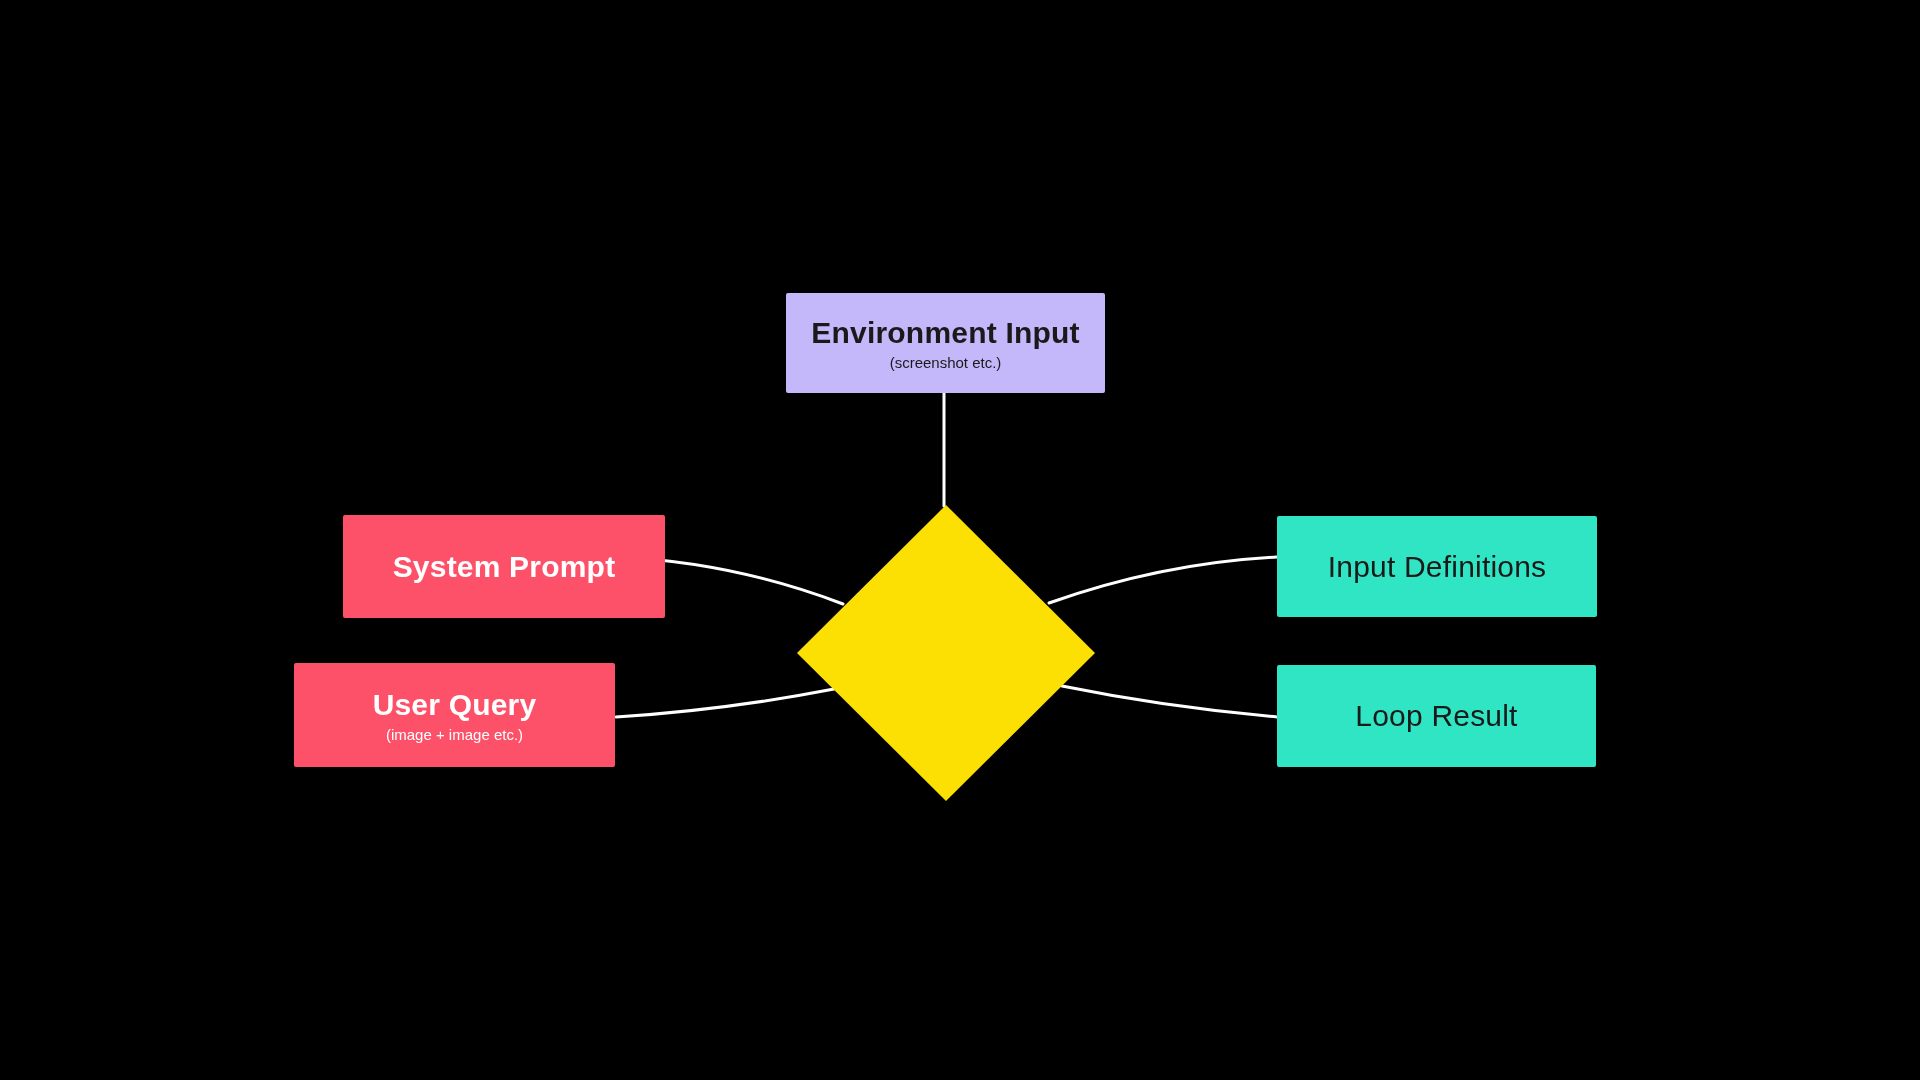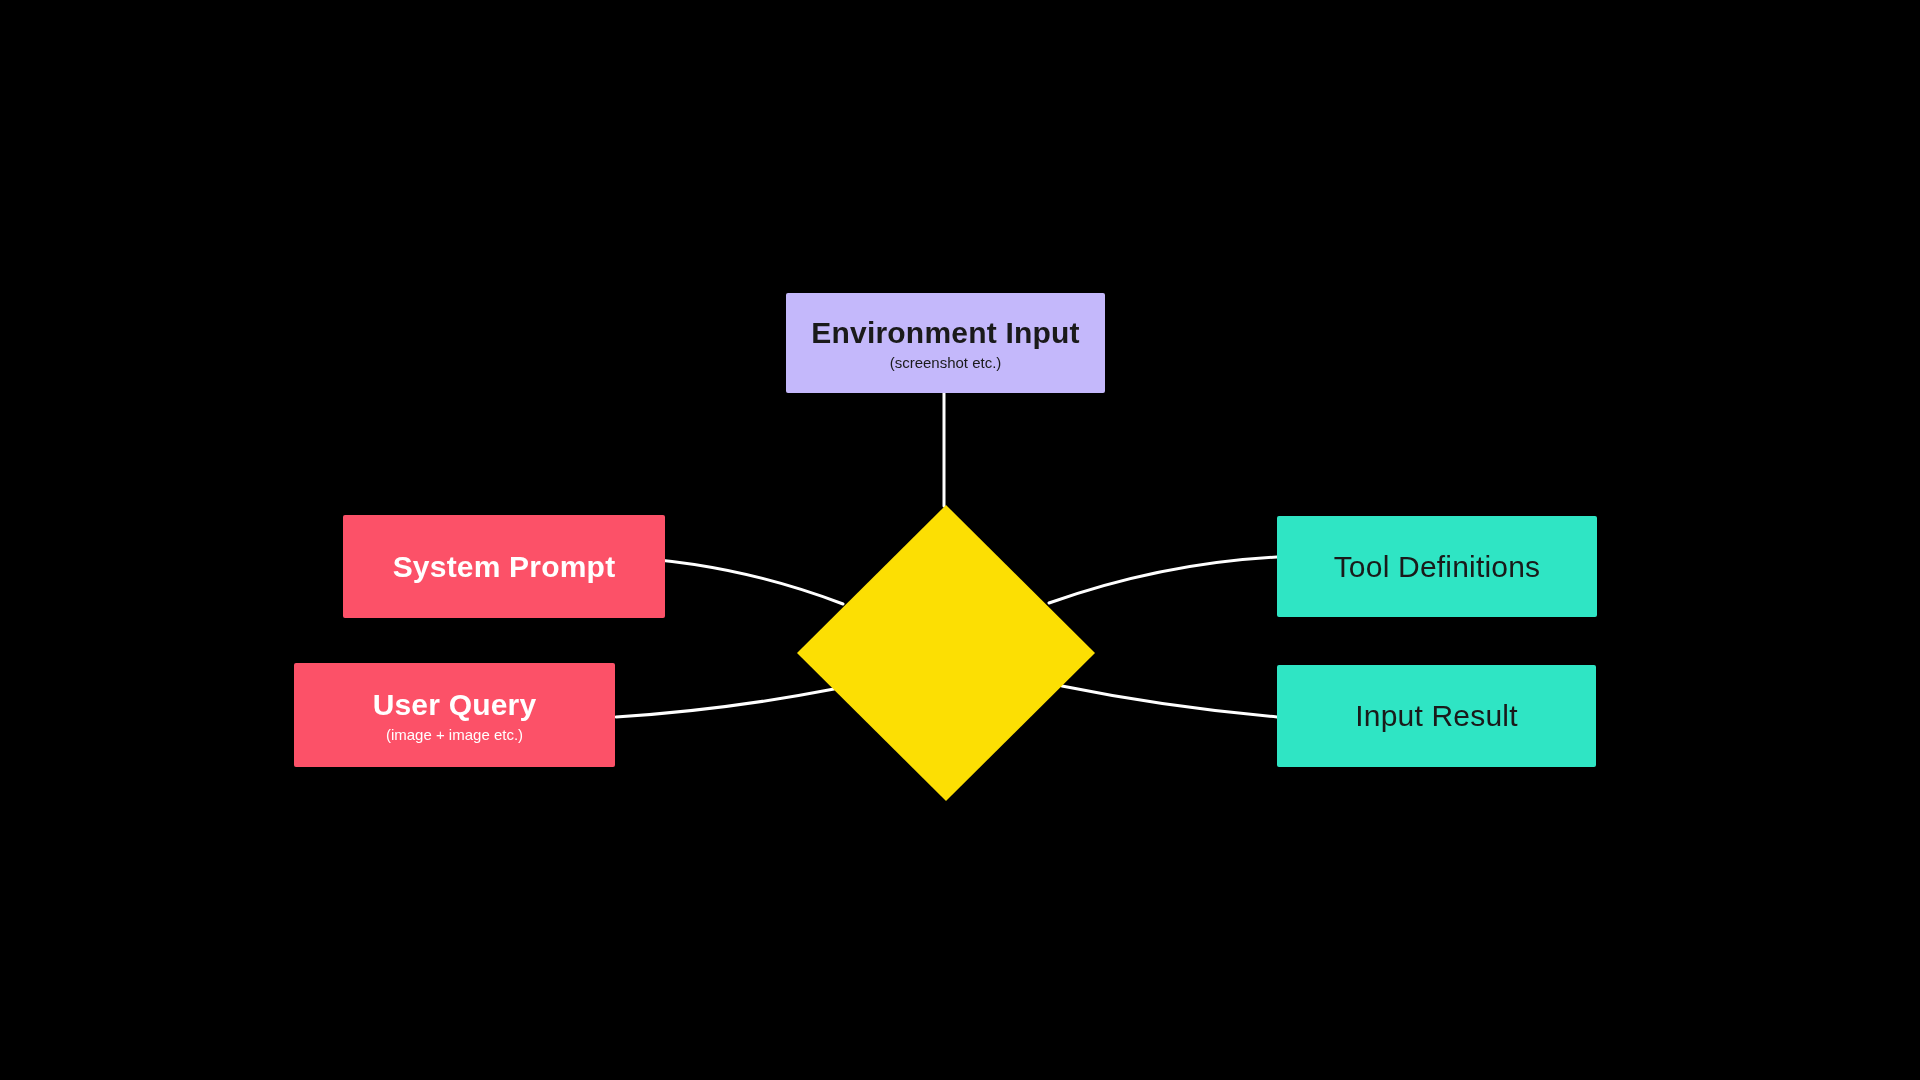--- a/index.html
+++ b/index.html
@@ -115,20 +115,20 @@
     <div class="title">System Prompt</div>
   </div>
 
   <div class="box user-box">
     <div class="title">User Query</div>
     <div class="subtitle">(image + image etc.)</div>
   </div>
 
 
   <div class="box tooldef-box">
-    <div class="title regular">Tool Definitions</div>
+    <div class="title regular">Input Definitions</div>
   </div>
 
   <div class="box toolres-box">
-    <div class="title regular">Input Result</div>
+    <div class="title regular">Loop Result</div>
   </div>
 
 </div>
 
 </body></html>

